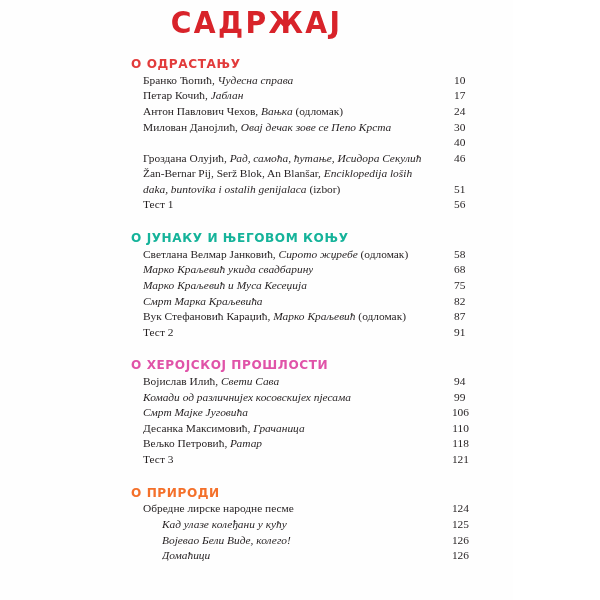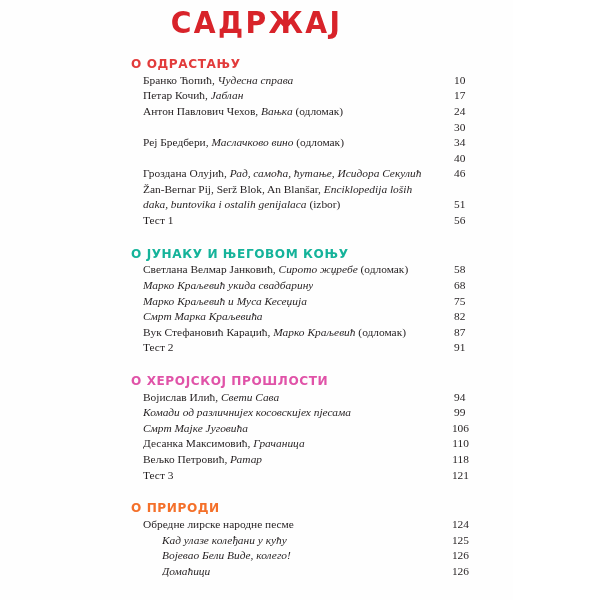--- a/index.html
+++ b/index.html
@@ -151,27 +151,23 @@
             <span class="entry-text"><span>Петар Кочић, </span><span class="it">Јаблан</span></span>
             <span class="leader"></span>
             <span class="page-num">17</span>
           </li>
           <li class="entry">
             <span class="entry-text"><span>Антон Павлович Чехов, </span><span class="it">Вањка</span><span> (одломак)</span></span>
             <span class="leader"></span>
             <span class="page-num">24</span>
           </li>
           <li class="entry">
+            <span class="entry-text"><span>Милован Данојлић, </span><span class="it">Овај дечак зове се Пепо Крста</span></span>
             <span class="leader"></span>
             <span class="page-num">30</span>
-          </li>
-          <li class="entry">
-            <span class="entry-text"><span>Реј Бредбери, </span><span class="it">Маслачково вино</span><span> (одломак)</span></span>
-            <span class="leader"></span>
-            <span class="page-num">34</span>
           </li>
           <li class="entry">
             <span class="leader"></span>
             <span class="page-num">40</span>
           </li>
           <li class="entry">
             <span class="entry-text"><span>Гроздана Олујић, </span><span class="it">Рад, самоћа, ћутање, Исидора Секулић</span></span>
             <span class="leader"></span>
             <span class="page-num">46</span>
           </li>

